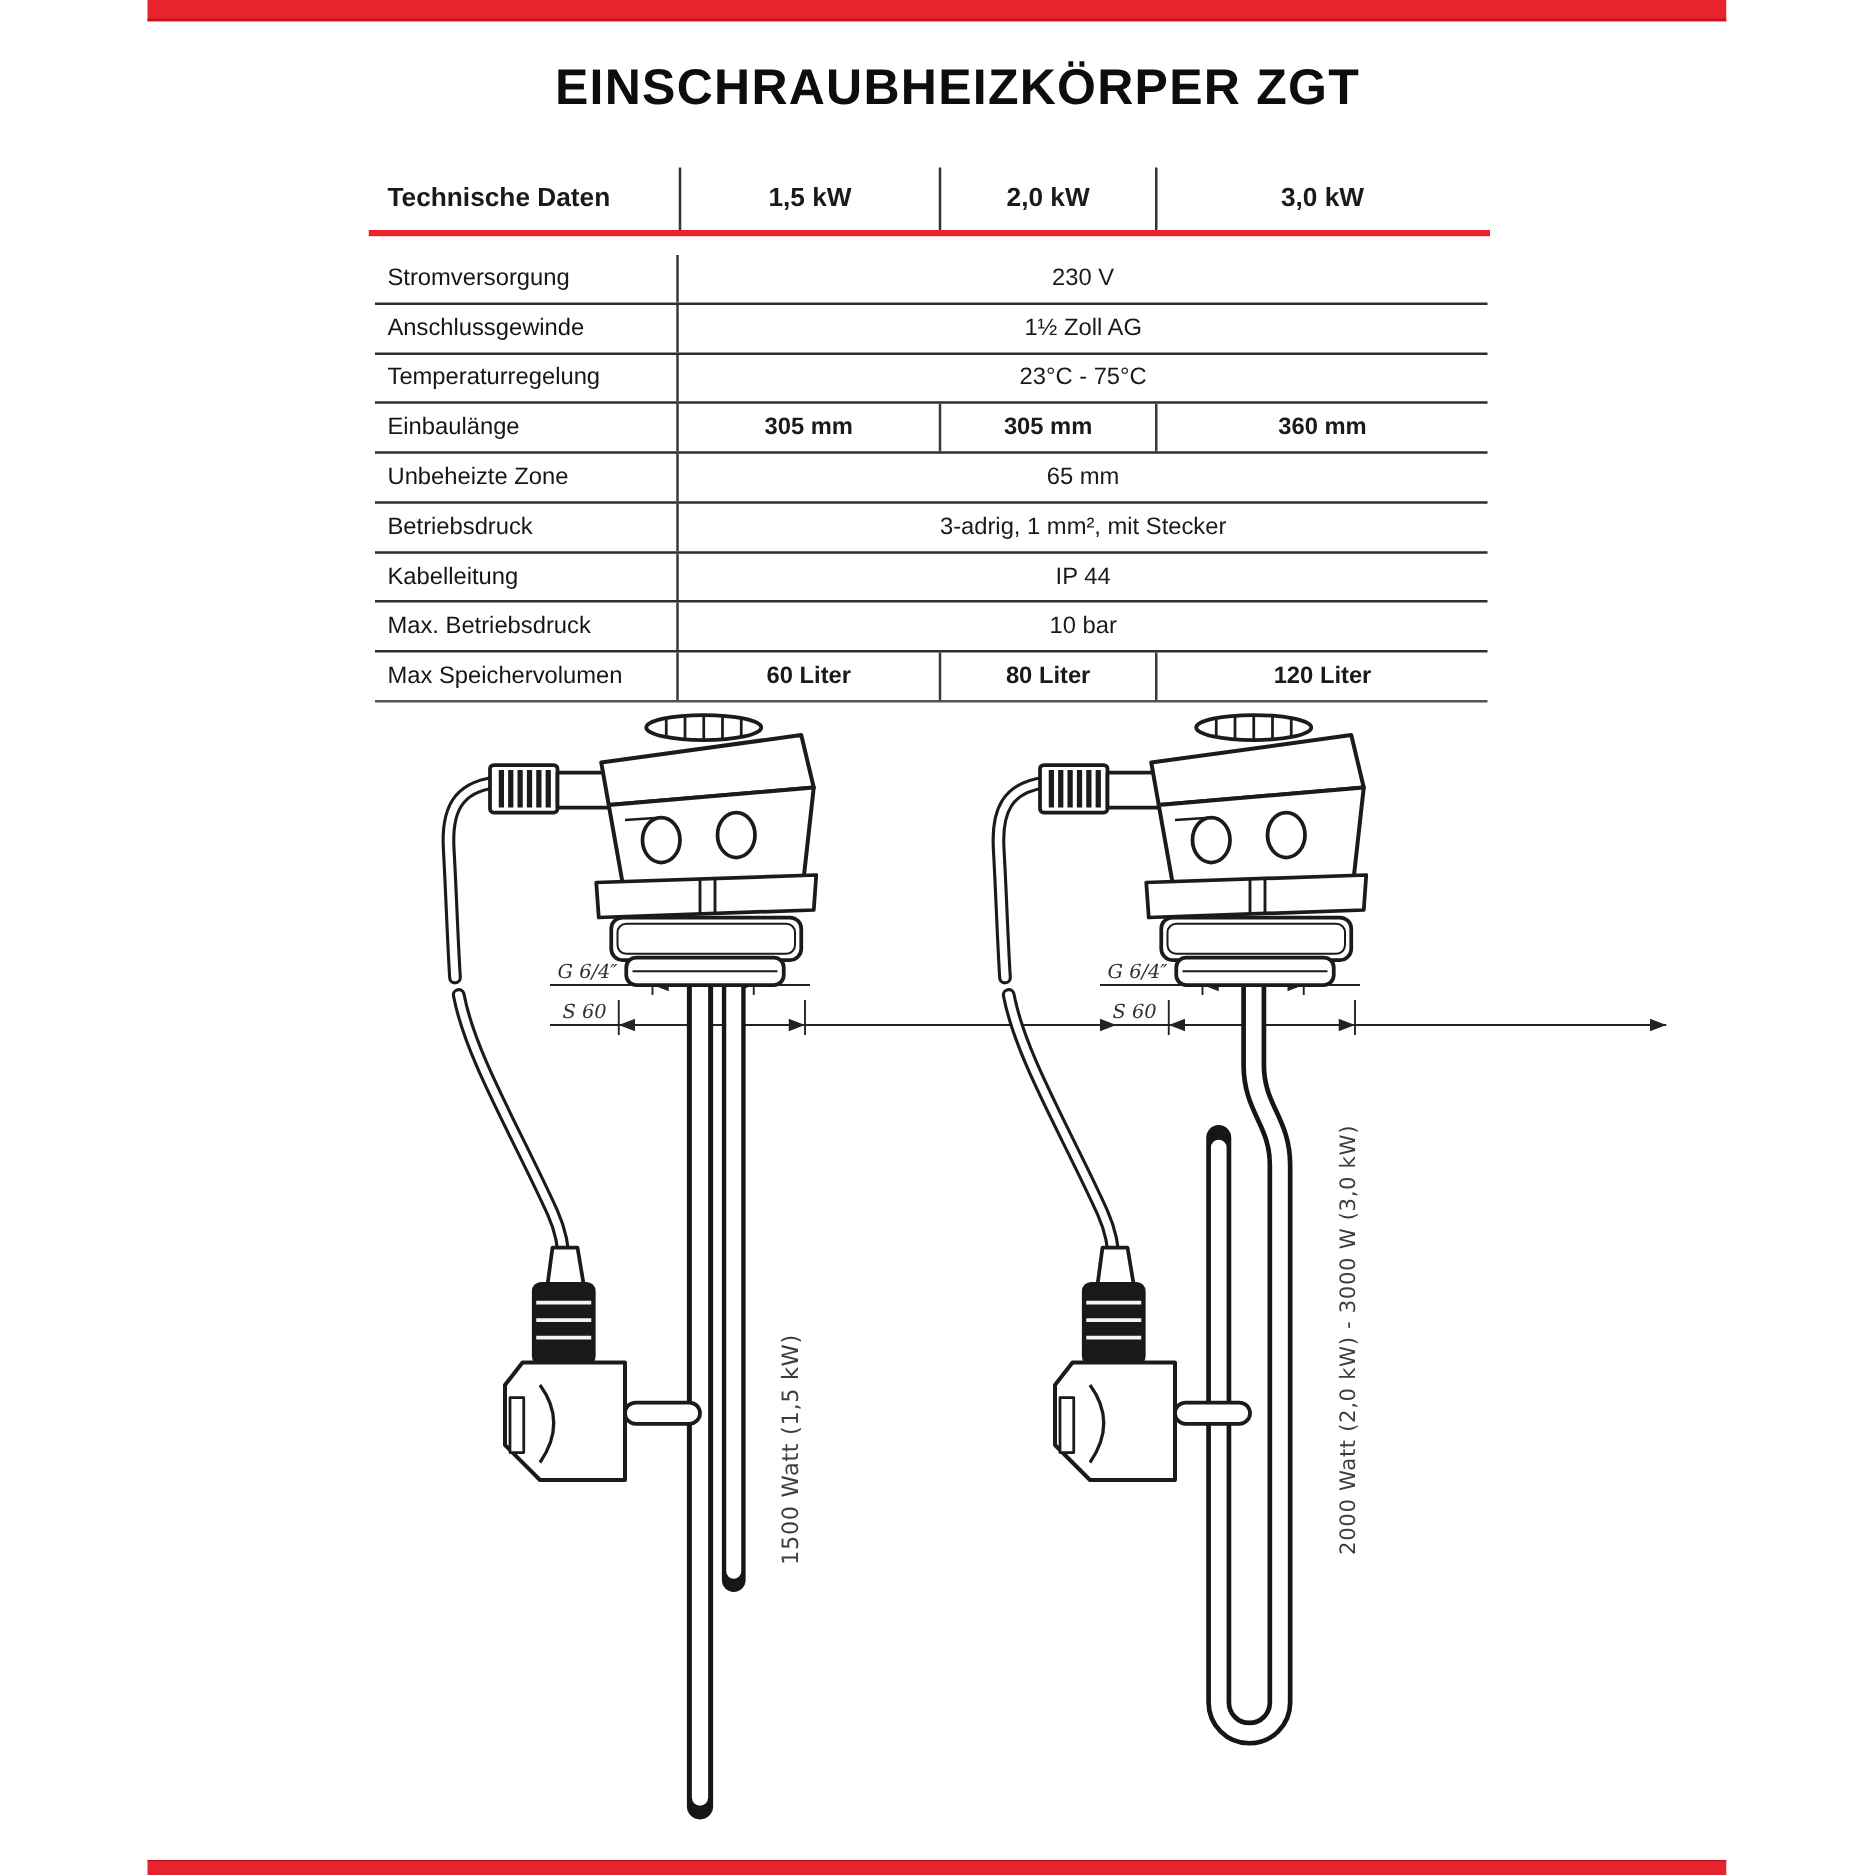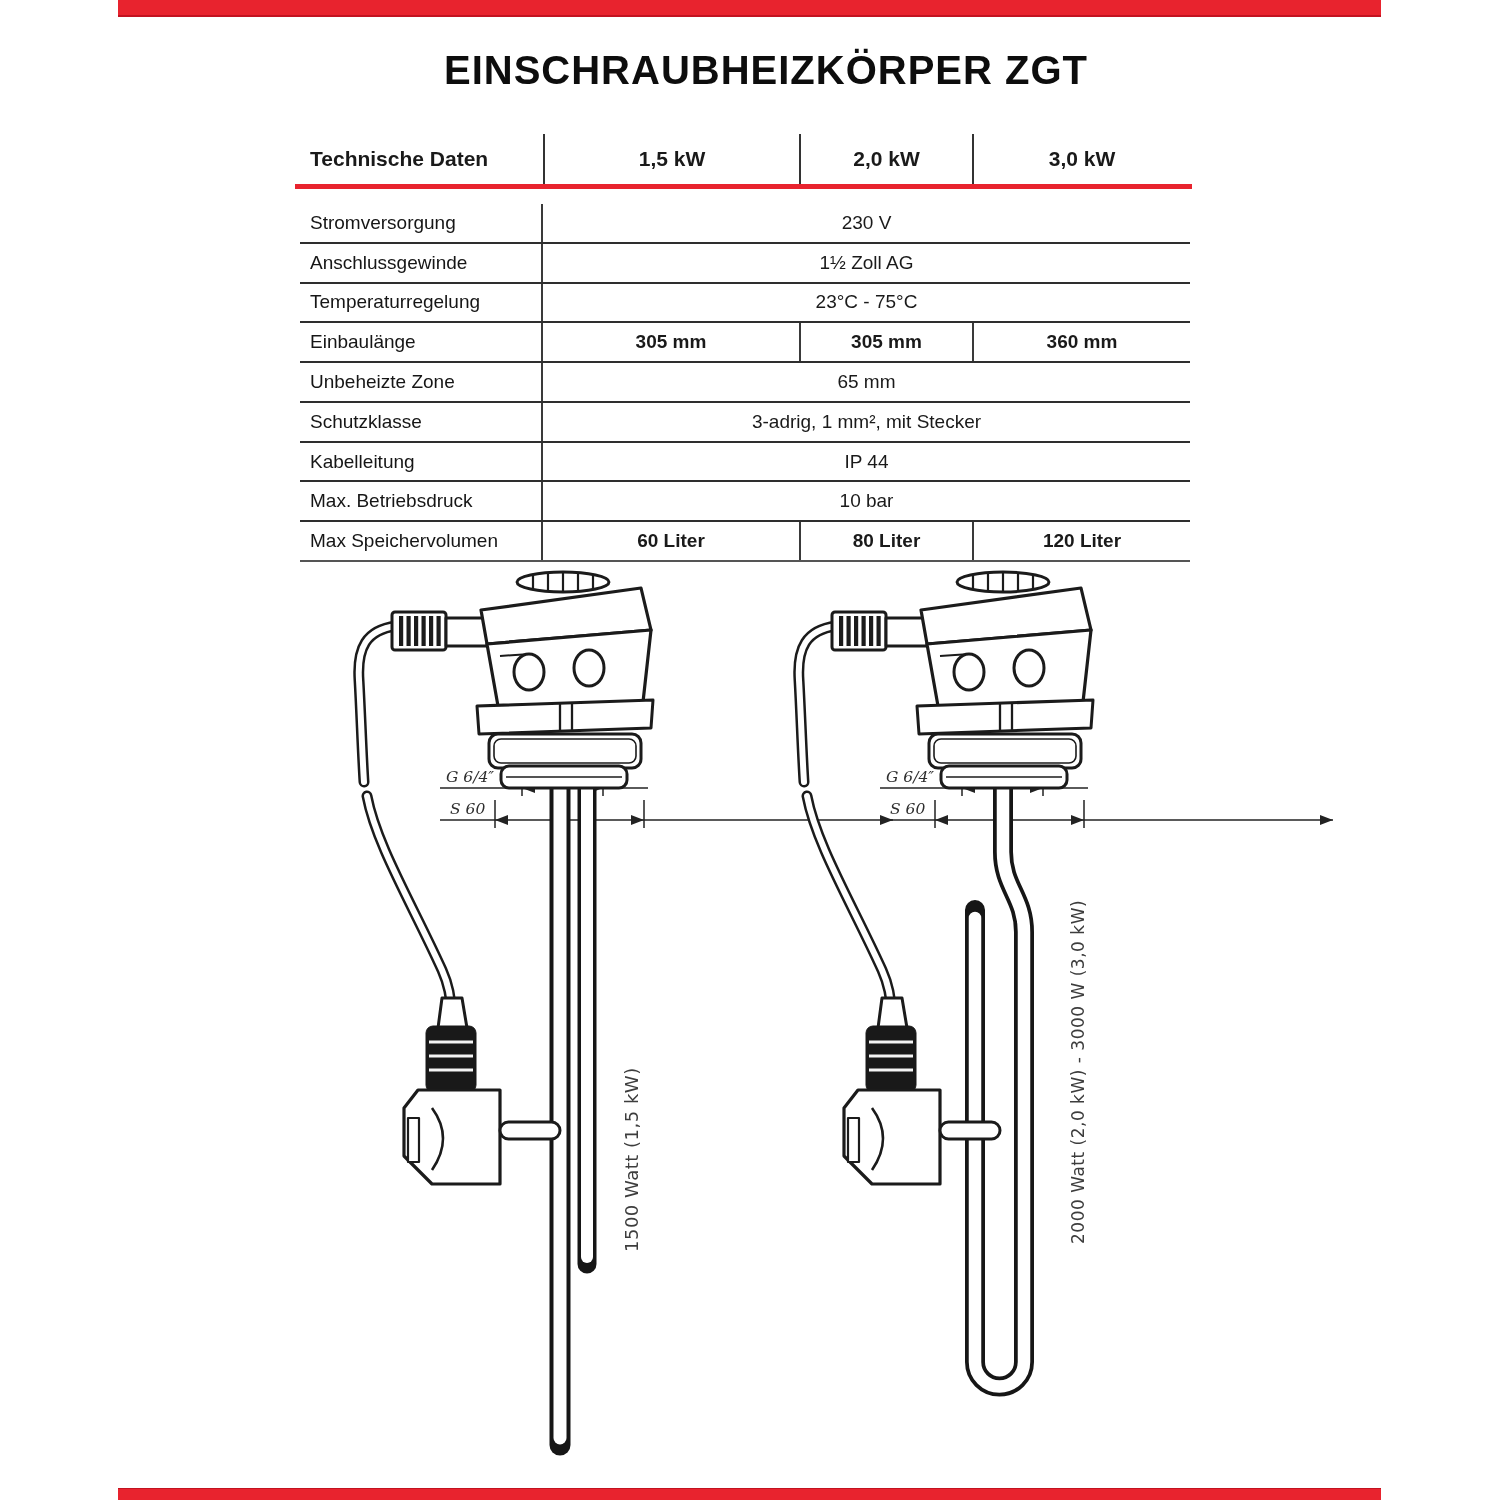--- a/index.html
+++ b/index.html
@@ -11,21 +11,21 @@
   .redbar.top{top:0;height:15px;border-bottom:2px solid #c21220;}
   .redbar.bottom{top:1488px;height:12px;border-top:1px solid #c21220;}
   .page-title{
     position:absolute;top:48px;left:16px;width:100%;text-align:center;
     font-size:40px;font-weight:bold;letter-spacing:1px;color:#0d0d0d;
   }
   .dtable{position:absolute;left:300px;top:134px;width:890px;}
   .thead{display:flex;height:50px;align-items:center;font-weight:bold;font-size:21px;box-sizing:border-box;}
   .th-label{width:243px;box-sizing:border-box;padding-left:10px;}
   .th-col{align-self:stretch;display:flex;align-items:center;justify-content:center;border-left:2px solid #333;box-sizing:border-box;}
-  .c1{width:256px;} .c2{width:173px;} .c3{flex:1;}
+  .c1{width:208px;} .c2{width:173px;} .c3{flex:1;}
   .redline{position:absolute;left:-5px;top:50px;width:897px;height:5px;background:#e8232e;}
   .tbody{margin-top:20px;height:358px;display:flex;flex-direction:column;}
   .tr{flex:1;display:flex;align-items:stretch;border-bottom:2px solid #2e2e2e;font-size:19px;box-sizing:border-box;}
   .tr:last-child{border-bottom:2px solid #555;}
   .td-label{width:243px;box-sizing:border-box;padding-left:10px;display:flex;align-items:center;border-right:2px solid #3a3a3a;color:#161616;}
   .td-span{flex:1;display:flex;align-items:center;justify-content:center;}
   .td-col{display:flex;align-items:center;justify-content:center;box-sizing:border-box;font-weight:bold;}
   .td-col.c2,.td-col.c3{border-left:2px solid #3a3a3a;}
   .fig{position:absolute;top:552px;width:560px;height:930px;}
   .fig.left{left:348px;} .fig.right{left:788px;}
@@ -65,21 +65,21 @@
       <div class="td-label">Einbaulänge</div>
       <div class="td-col c1">305 mm</div>
       <div class="td-col c2">305 mm</div>
       <div class="td-col c3">360 mm</div>
     </div>
     <div class="tr">
       <div class="td-label">Unbeheizte Zone</div>
       <div class="td-span">65 mm</div>
     </div>
     <div class="tr">
-      <div class="td-label">Schutzklasse</div>
+      <div class="td-label">Betriebsdruck</div>
       <div class="td-span">3-adrig, 1 mm², mit Stecker</div>
     </div>
     <div class="tr">
       <div class="td-label">Kabelleitung</div>
       <div class="td-span">IP 44</div>
     </div>
     <div class="tr">
       <div class="td-label">Max. Betriebsdruck</div>
       <div class="td-span">10 bar</div>
     </div>

